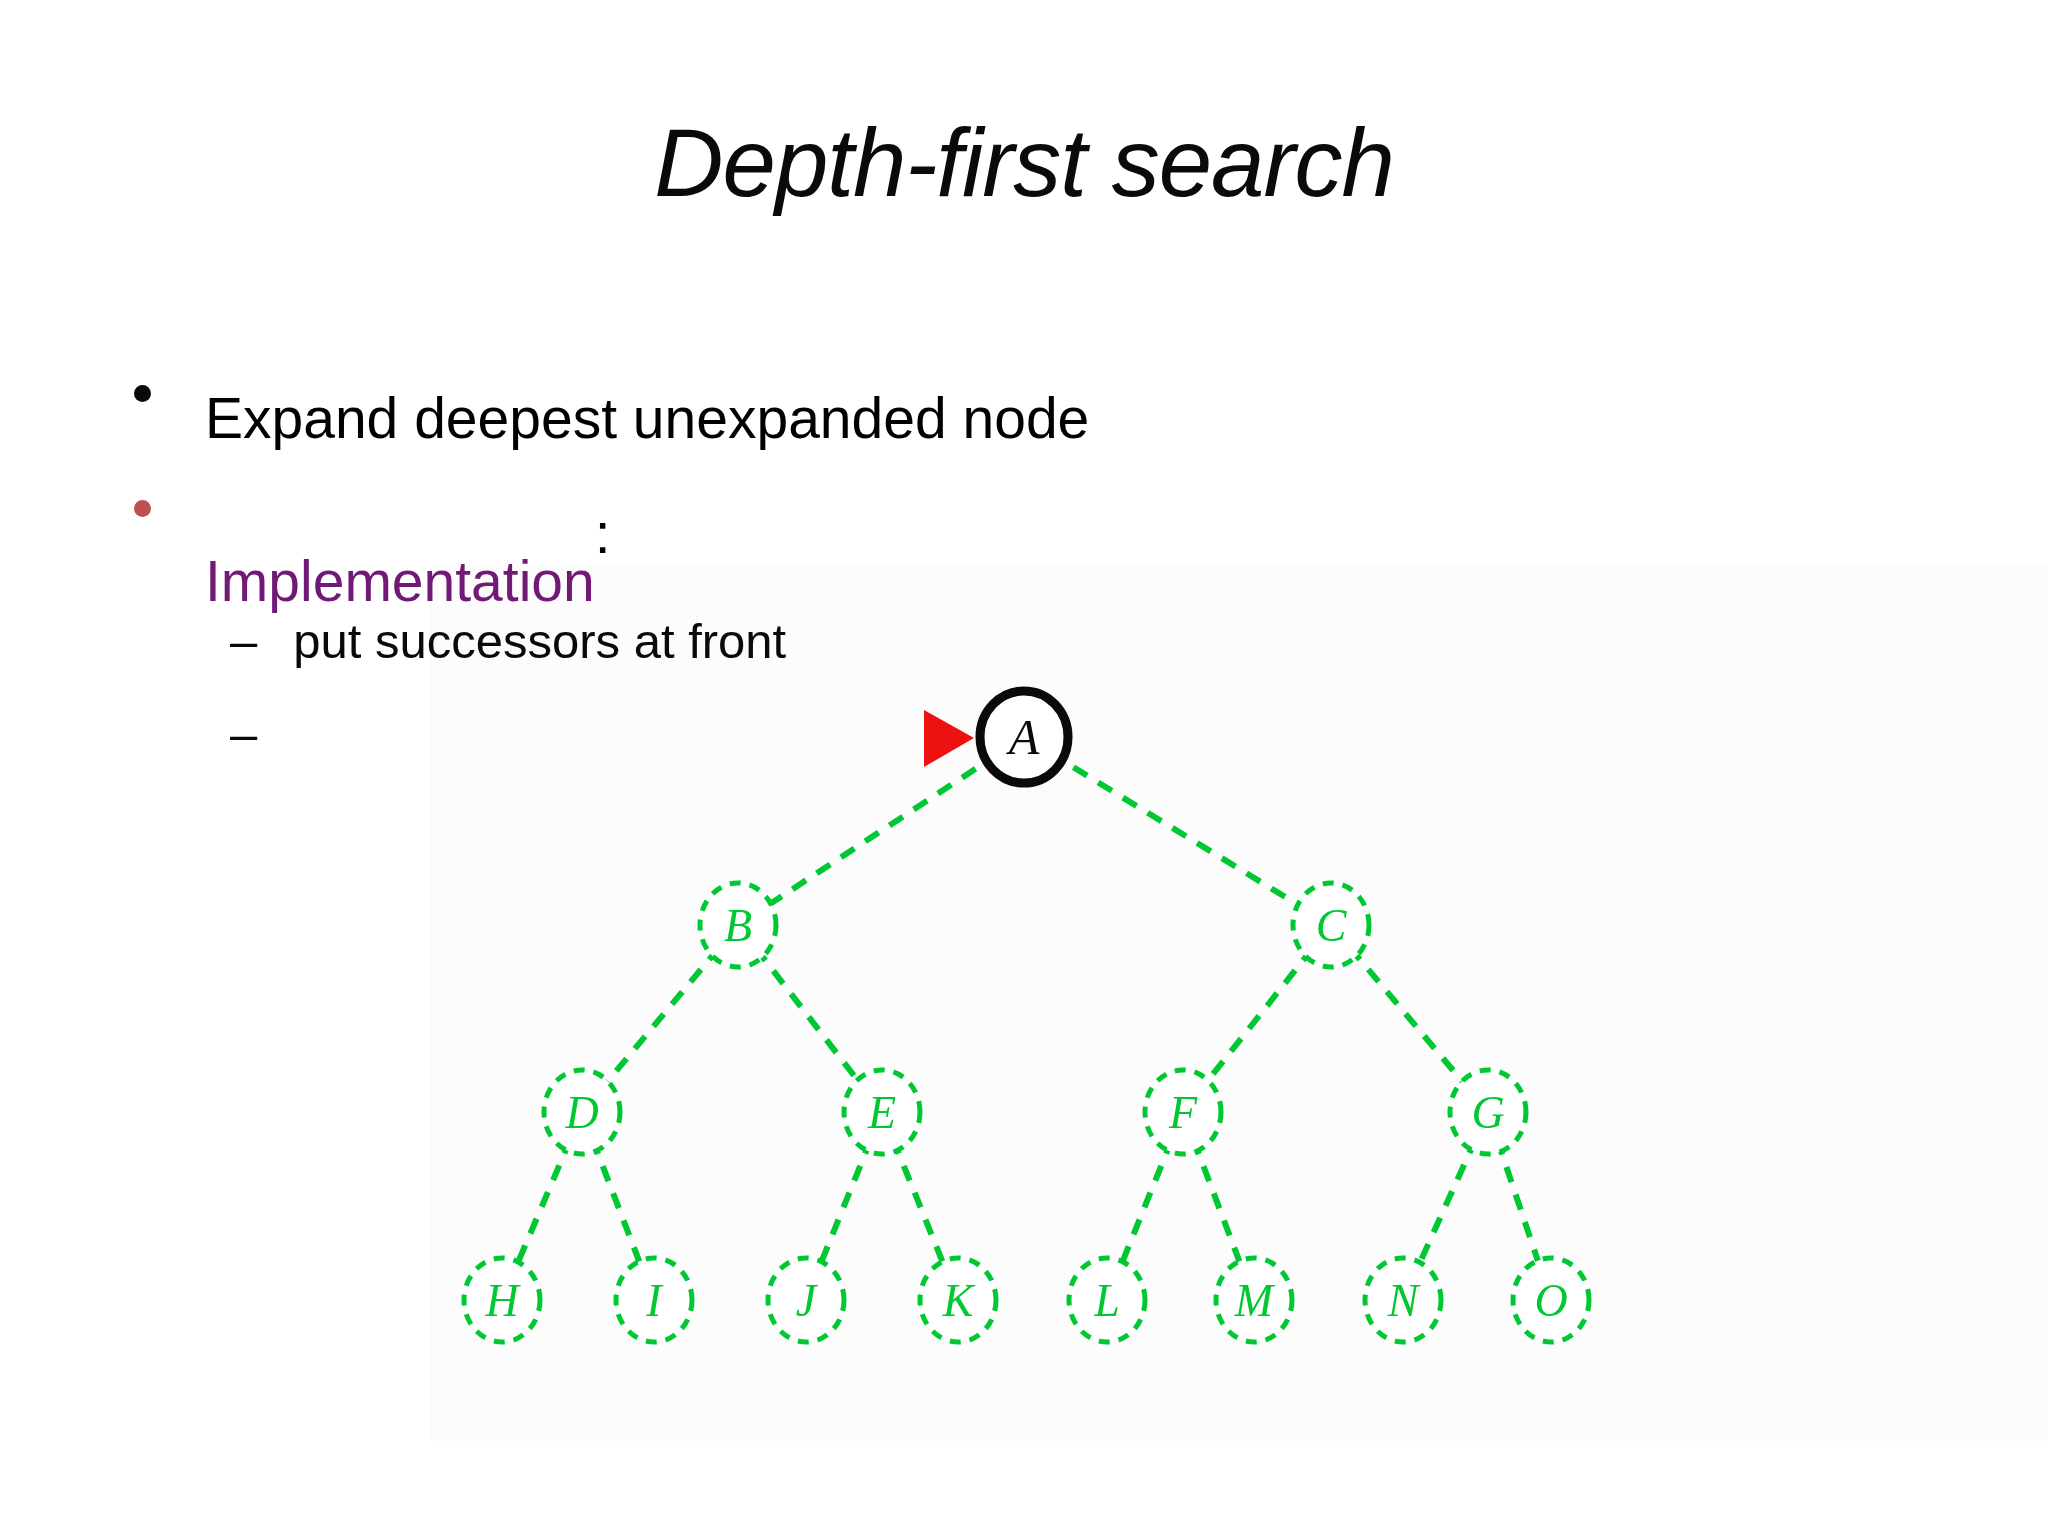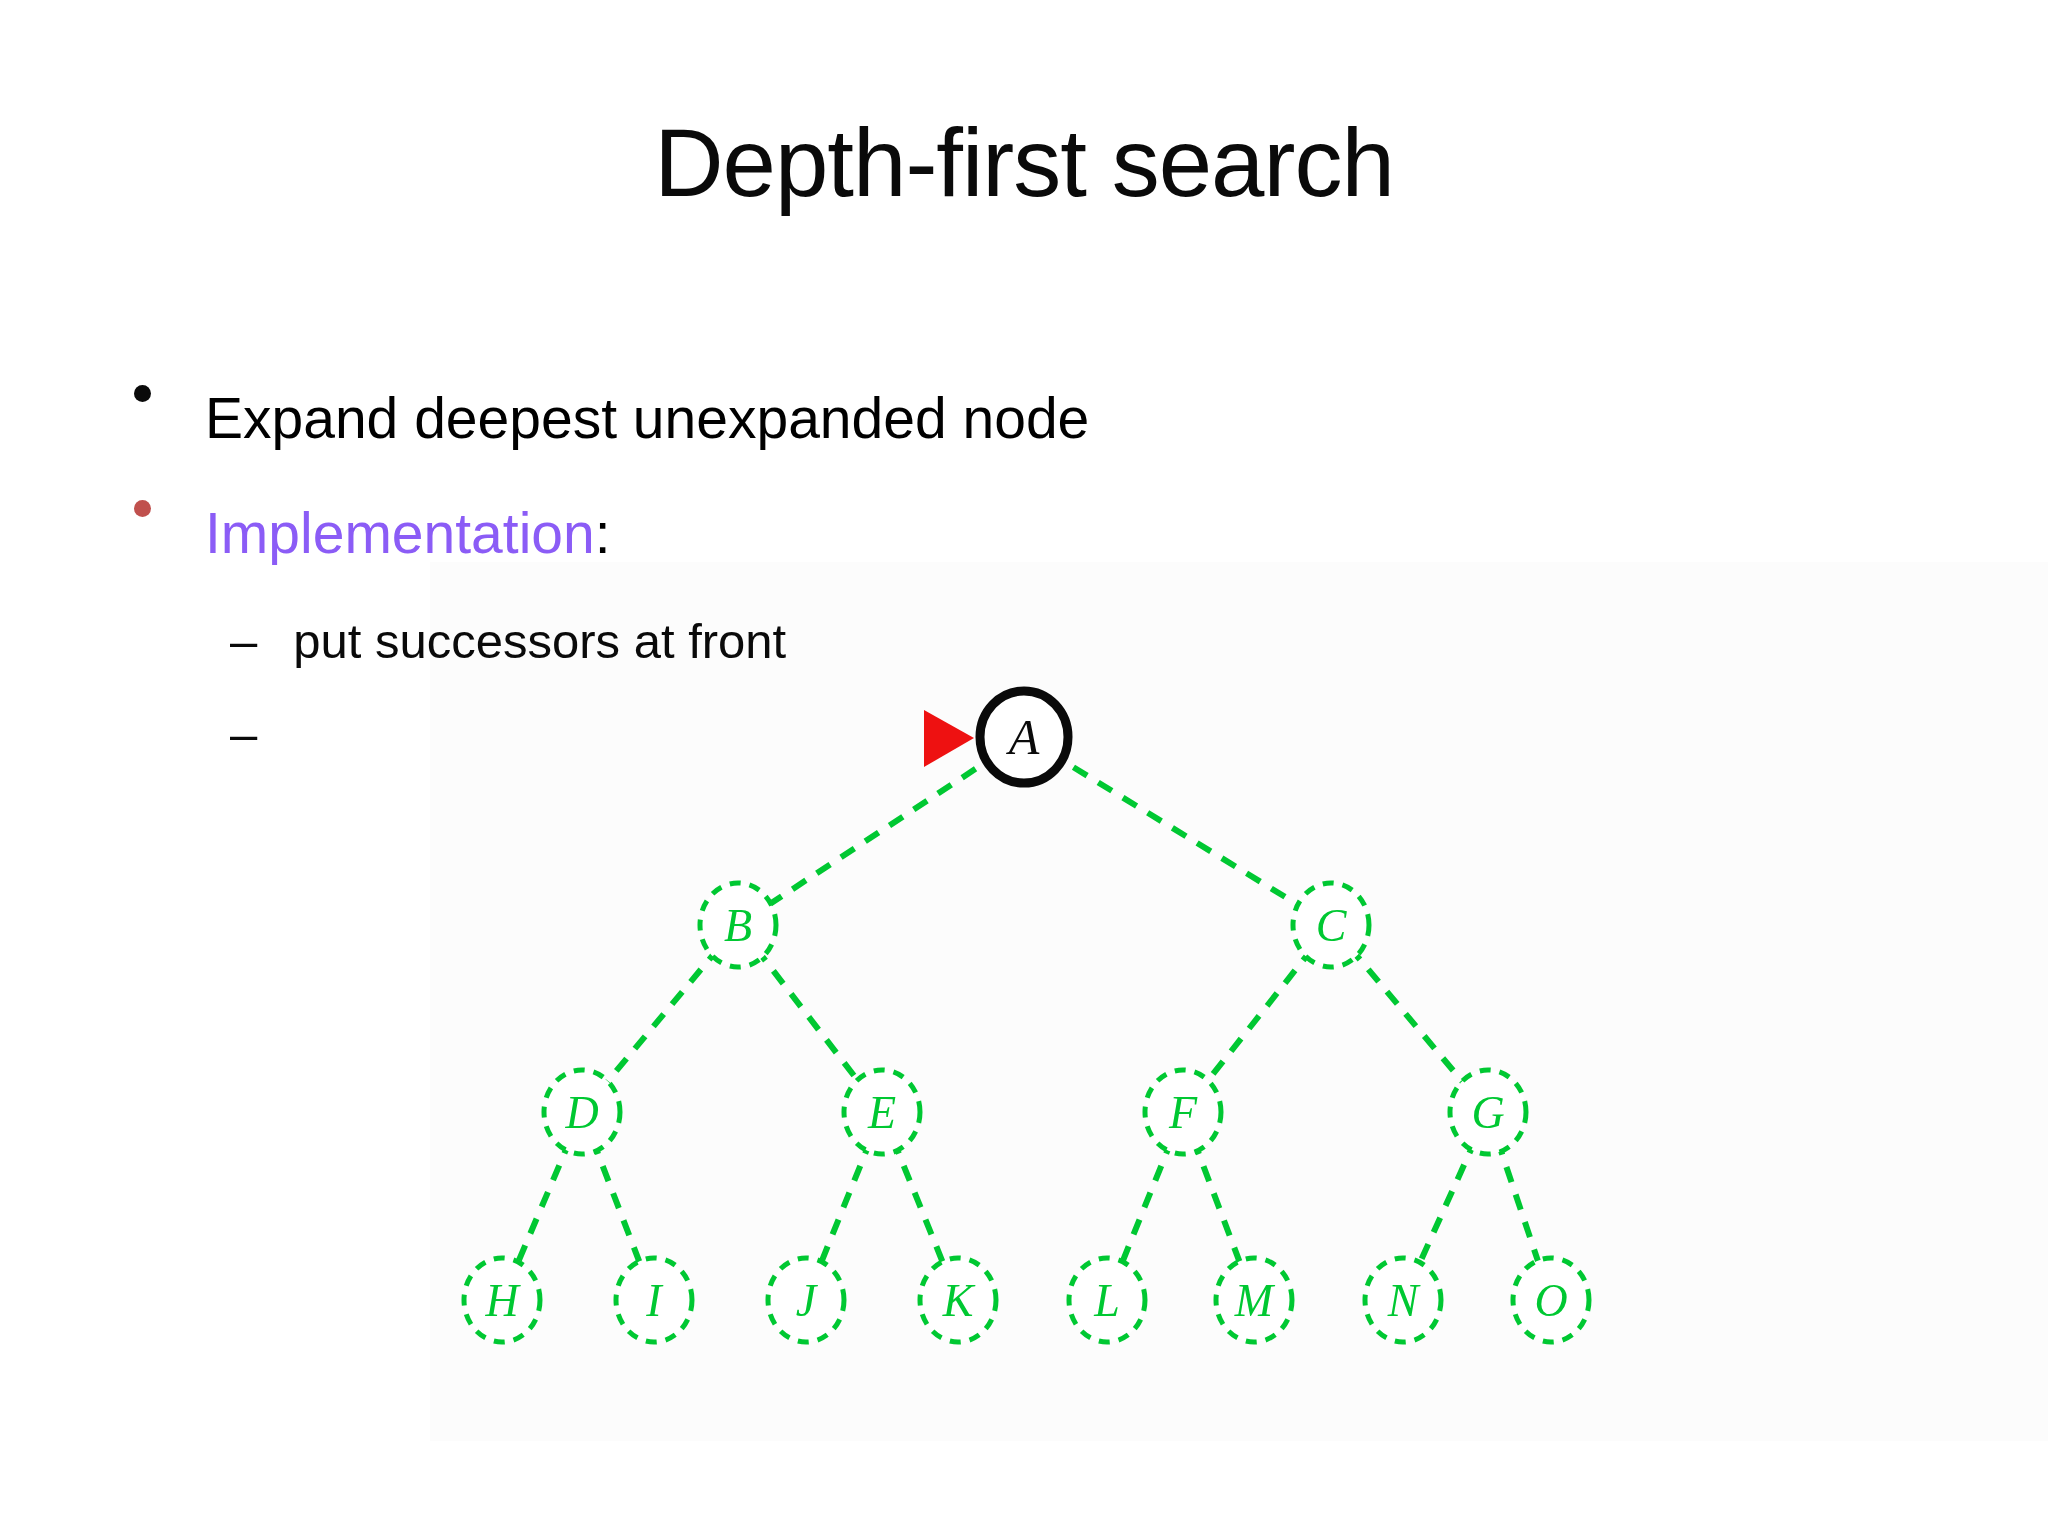--- a/index.html
+++ b/index.html
@@ -17,37 +17,38 @@
     background:#fcfcfc;
   }
   .slide-title{
     position:absolute;
     left:0;top:108px;width:2048px;
     text-align:center;
     font-size:96px;
     font-weight:400;
     letter-spacing:-1px;
     color:#0a0a0a;
+    font-style:italic;
   }
   .bullet-row{
     position:absolute;
     left:134px;
     display:flex;
     font-size:57px;
   }
   .bullet-row .dot{
     width:17px;height:17px;border-radius:50%;
     background:#0a0a0a;
     margin-right:54px;
     flex:0 0 auto;
   }
   .bullet-row.row-1{top:385px;}
   .bullet-row.row-2{top:500px;}
   .bullet-row.row-2 .dot{background:#c0504d;}
-  .red-text{color:#8b5cf6;}
+  .red-text{color:#701a75;margin-top:48px;}
   .sub-row{
     position:absolute;
     left:230px;
     display:flex;
     align-items:center;
     font-size:49px;
     color:#0a0a0a;
   }
   .sub-row .dash{margin-right:36px;}
   .sub-row.row-3{top:613px;}

